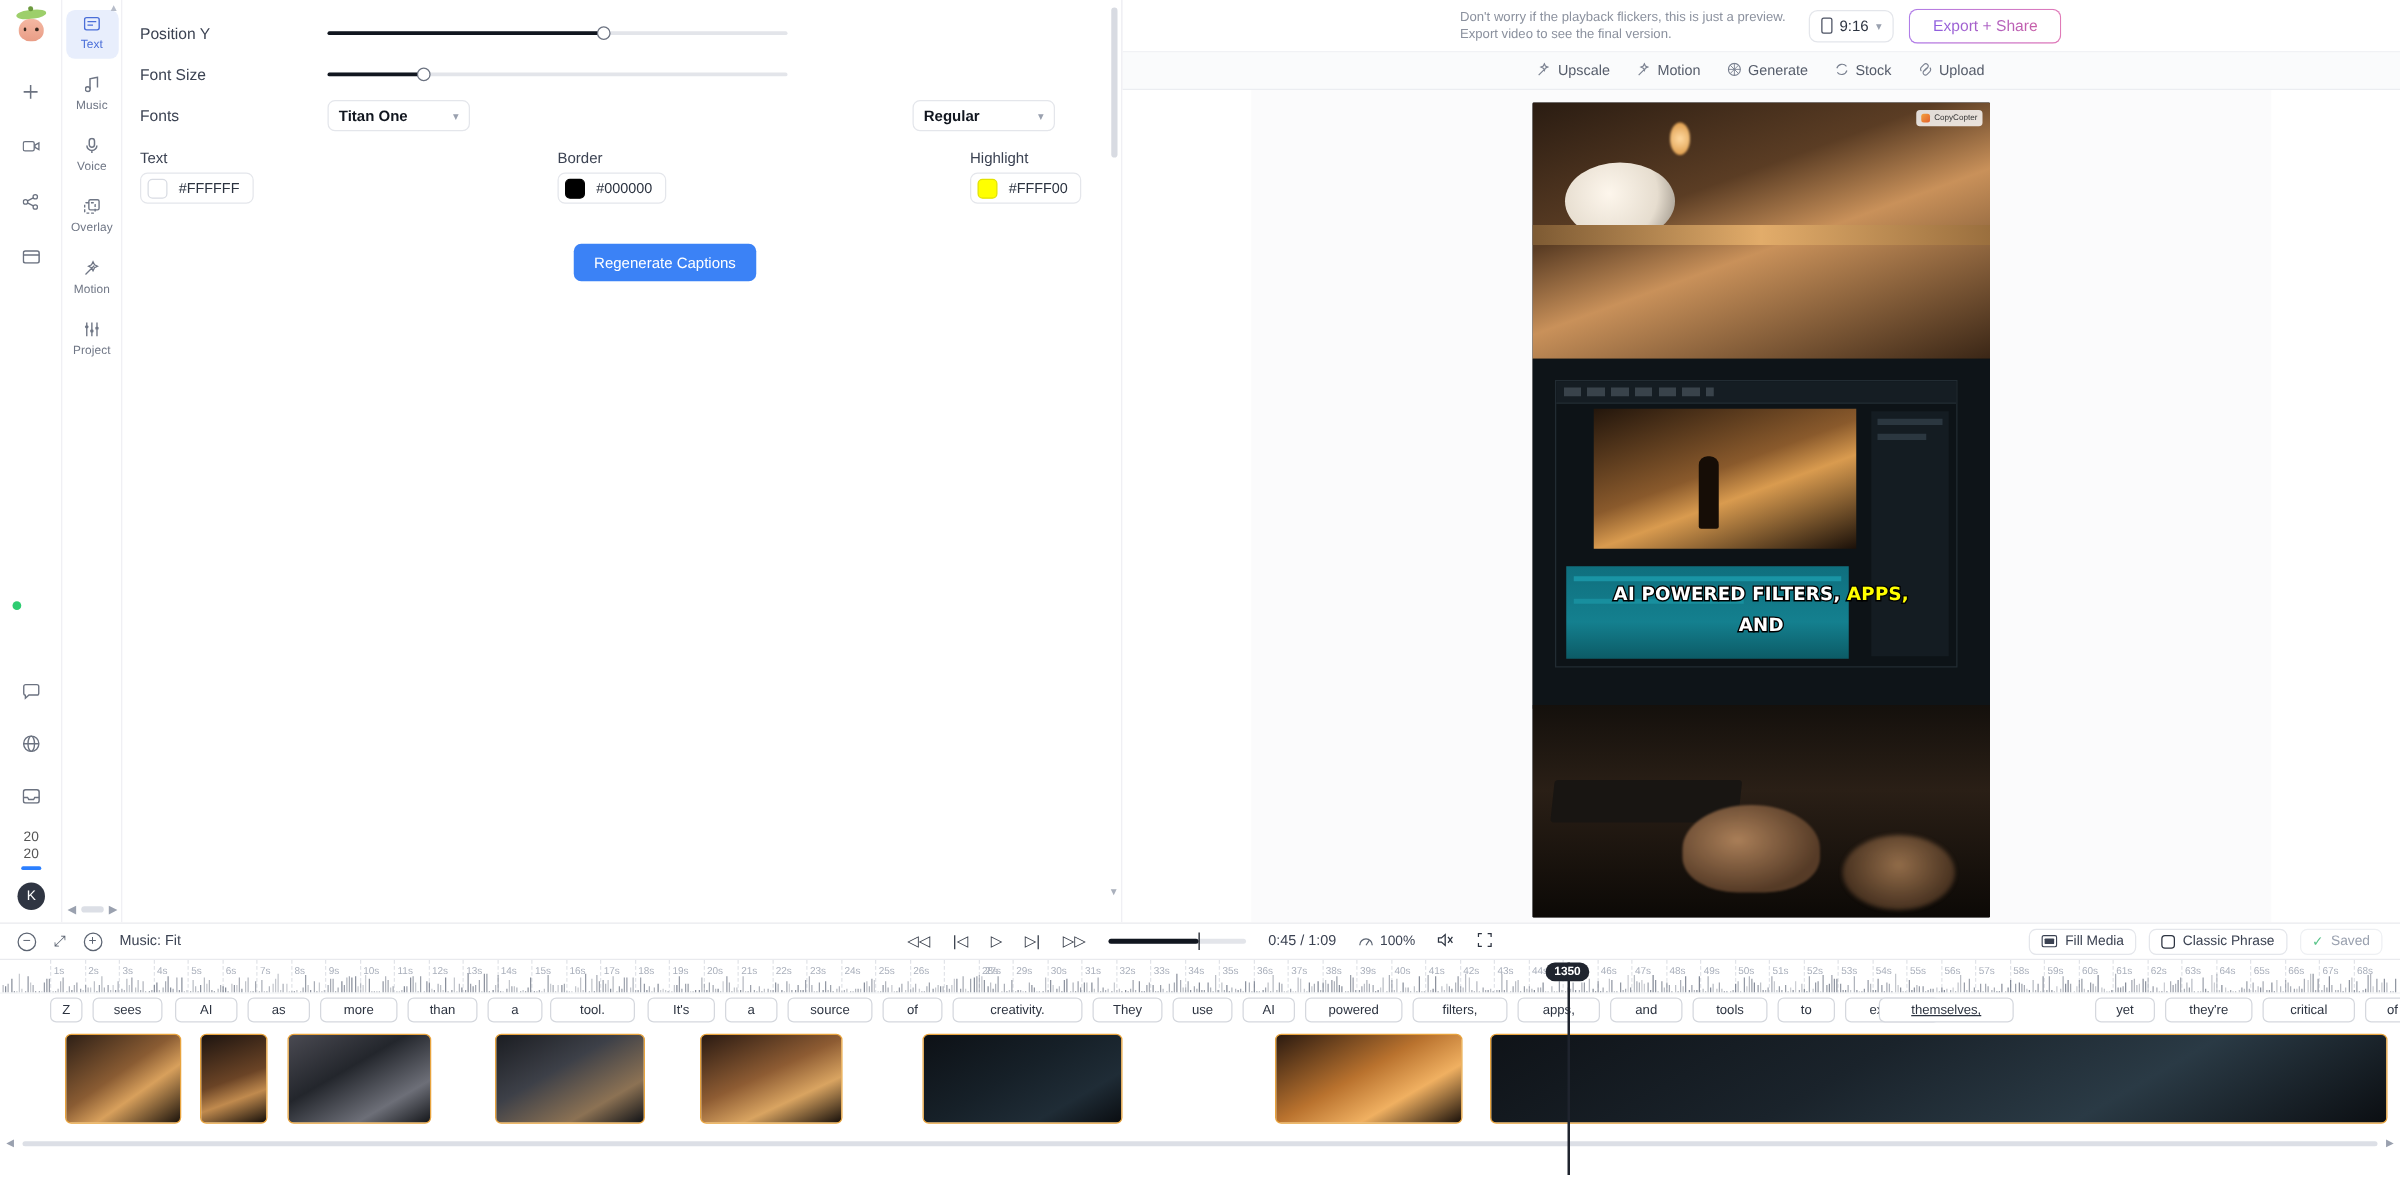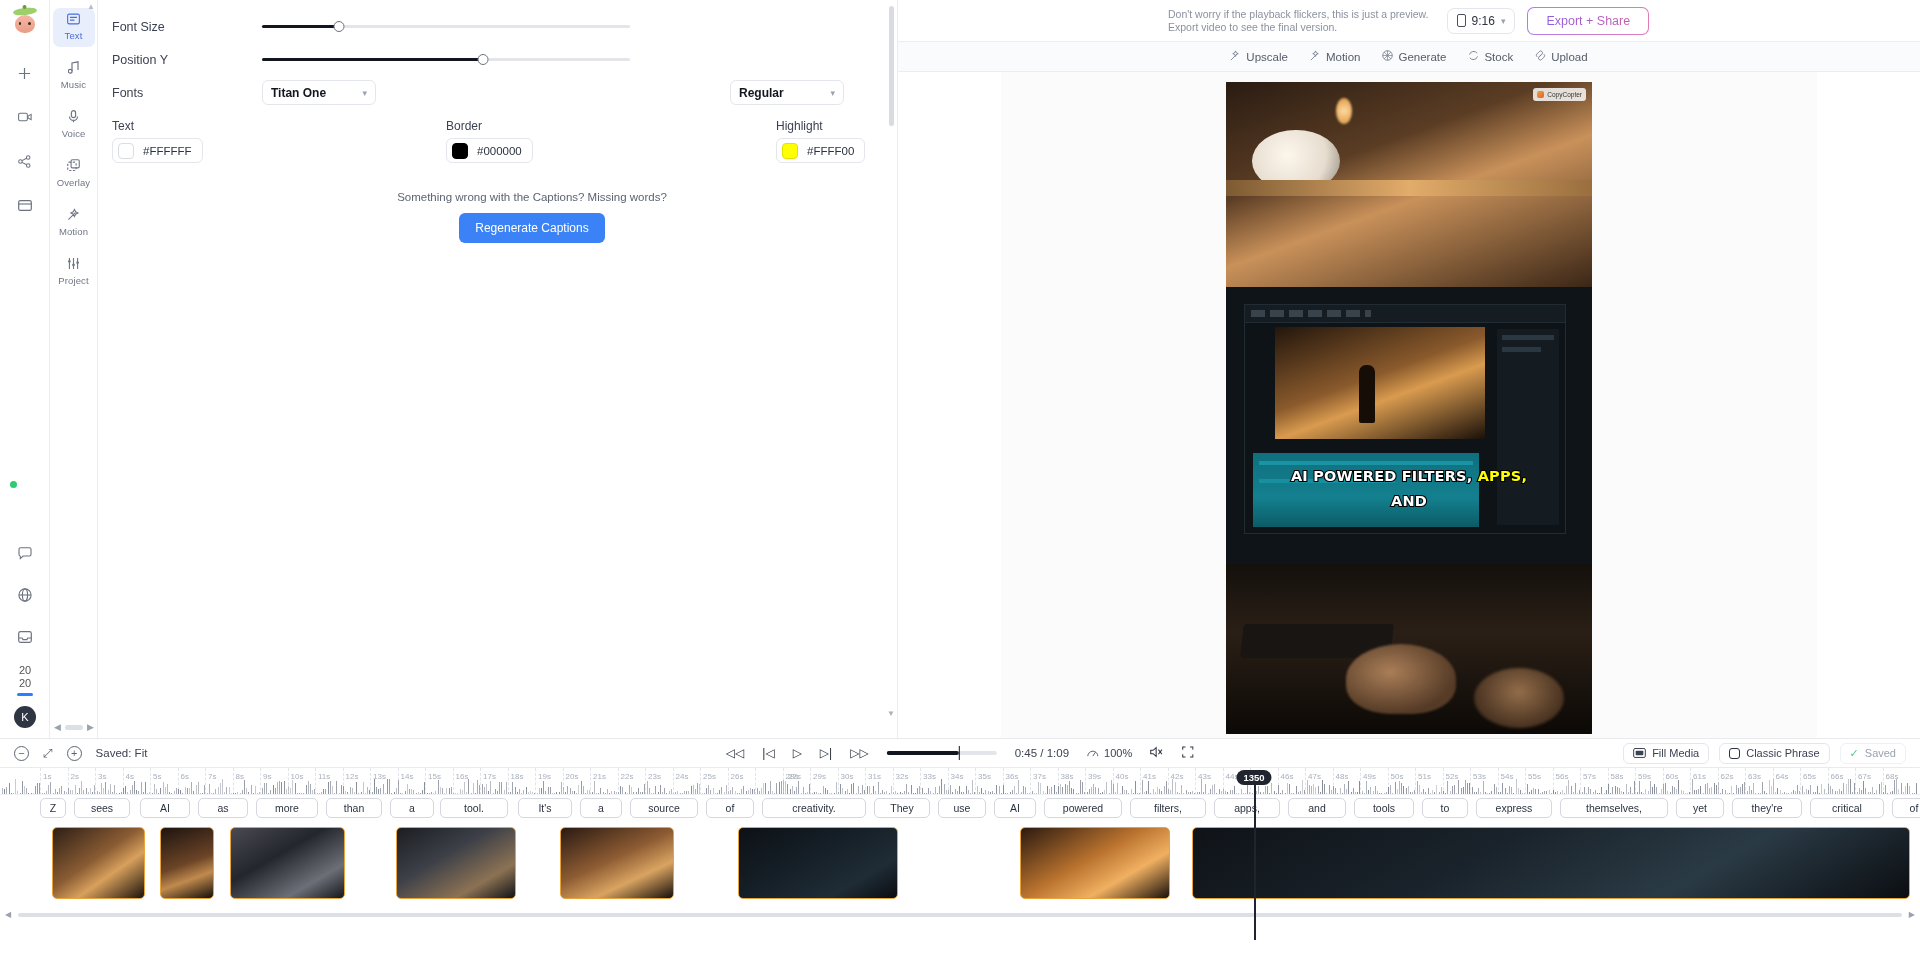--- a/index.html
+++ b/index.html
@@ -411,35 +411,35 @@
         <span class="bar"></span>
         <span>▶</span>
       </div>
     </div>
 
     <div class="settings">
       <div class="settings-inner">
 
 
         <div class="srow">
+          <div class="slabel">Position Y</div>
+          <div class="slider-wrap">
+            <div class="slider-track"></div>
+            <div class="slider-fill" style="width:60%"></div>
+            <div class="slider-knob" style="left:60%"></div>
+          </div>
+
+        </div>
+
+        <div class="srow">
           <div class="slabel">Font Size</div>
           <div class="slider-wrap">
             <div class="slider-track"></div>
             <div class="slider-fill" style="width:21%"></div>
             <div class="slider-knob" style="left:21%"></div>
-          </div>
-
-        </div>
-
-        <div class="srow">
-          <div class="slabel">Position Y</div>
-          <div class="slider-wrap">
-            <div class="slider-track"></div>
-            <div class="slider-fill" style="width:60%"></div>
-            <div class="slider-knob" style="left:60%"></div>
           </div>
 
         </div>
 
         <div class="srow">
           <div class="slabel">Fonts</div>
           <div class="selectbox" style="width:114px">
             <span>Titan One</span>
             <span class="chev">▾</span>
           </div>
@@ -468,21 +468,20 @@
           <div style="position:absolute;left:664px;top:0">
             <div class="colorlabel">Highlight</div>
             <div class="colorbox">
               <span class="swatch" style="background:#FFFF00;border-color:#e2e200"></span>
               <span>#FFFF00</span>
             </div>
           </div>
         </div>
 
         <div style="width:840px;margin-top:6px">
-          <div class="hint">Something wrong with the Captions? Missing words?</div>
           <div style="text-align:center;margin-top:10px">
             <button class="primary-btn">Regenerate Captions</button>
           </div>
         </div>
       </div>
 
       <div class="panel-scroll"></div>
       <div class="panel-scroll-end">▼</div>
     </div>
 
@@ -581,21 +580,21 @@
         </div>
       </div>
     </div>
   </div>
 
   <div class="tl-controls">
     <div class="zoomgrp">
       <span class="circ-ic">−</span>
       <span style="color:#5c6472;font-size:12px;cursor:pointer;">⤢</span>
       <span class="circ-ic">+</span>
-      <span>Saved: Fit</span>
+      <span>Music: Fit</span>
     </div>
 
     <div class="playgrp">
       <span class="pic">◁◁</span>
       <span class="pic">|◁</span>
       <span class="pic">▷</span>
       <span class="pic">▷|</span>
       <span class="pic">▷▷</span>
       <span class="progress">
         <span class="pf"></span>
@@ -1670,21 +1669,21 @@
       <div class="wchip" style="left: 874px; width: 56px;">They</div>
       <div class="wchip" style="left: 938px; width: 48px;">use</div>
       <div class="wchip" style="left: 994px; width: 42px;">AI</div>
       <div class="wchip" style="left: 1044px; width: 78px;">powered</div>
       <div class="wchip" style="left: 1130px; width: 76px;">filters,</div>
       <div class="wchip" style="left: 1214px; width: 66px;">apps,</div>
       <div class="wchip" style="left: 1288px; width: 58px;">and</div>
       <div class="wchip" style="left: 1354px; width: 60px;">tools</div>
       <div class="wchip" style="left: 1422px; width: 46px;">to</div>
       <div class="wchip" style="left: 1476px; width: 76px;">express</div>
-      <div class="wchip" style="left: 1560px; width: 108px;">themselves,</div>
+      <div class="wchip" style="left: 1503px; width: 108px; text-decoration: underline;">themselves,</div>
       <div class="wchip" style="left: 1676px; width: 48px;">yet</div>
       <div class="wchip" style="left: 1732px; width: 70px;">they're</div>
       <div class="wchip" style="left: 1810px; width: 74px;">critical</div>
       <div class="wchip" style="left: 1892px; width: 44px;">of</div>
     </div>
 
   <div class="clips-row" id="clips-row">
       <div class="clip" style="left: 52px; width: 93px; background: linear-gradient(145deg, rgb(45, 31, 22), rgb(138, 92, 51) 45%, rgb(216, 160, 92) 65%, rgb(27, 19, 12));"></div>
       <div class="clip" style="left: 160px; width: 54px; background: linear-gradient(160deg, rgb(29, 20, 16), rgb(107, 68, 38) 50%, rgb(192, 138, 78) 70%, rgb(20, 14, 9));"></div>
       <div class="clip" style="left: 230px; width: 115px; background: linear-gradient(150deg, rgb(74, 74, 82), rgb(35, 38, 44) 40%, rgb(109, 111, 120) 75%, rgb(21, 23, 27));"></div>

